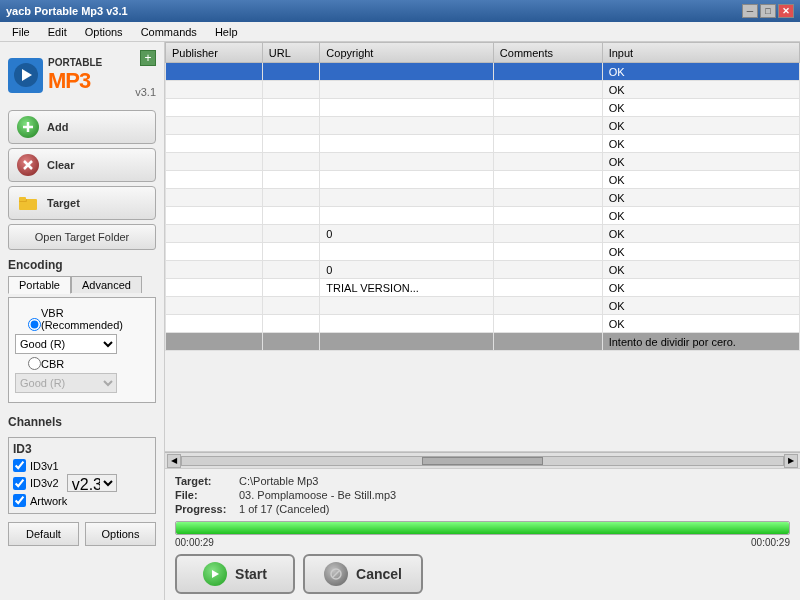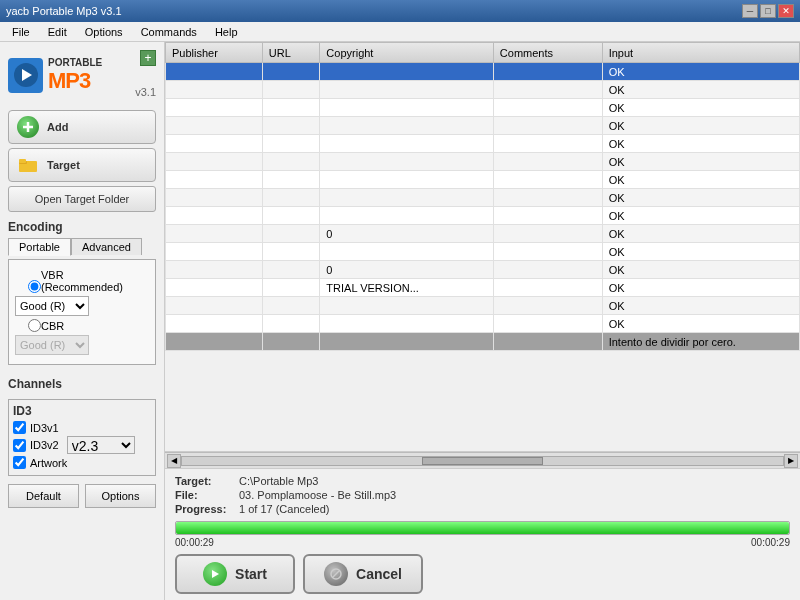--- a/index.html
+++ b/index.html
@@ -14,21 +14,21 @@
     
     .title-bar {
       background: linear-gradient(to bottom, #4a7ab5, #2a5a95);
       color: white;
       height: 22px;
       display: flex;
       align-items: center;
       justify-content: space-between;
       padding: 0 6px;
       font-size: 11px;
-      font-weight: normal;
+      font-weight: bold;
     }
     .title-bar-controls {
       display: flex;
       gap: 2px;
     }
     .title-btn {
       width: 16px;
       height: 14px;
       background: #c0c0c0;
       border: 1px solid #888;
@@ -200,21 +200,21 @@
       gap: 0;
       margin: 3px 13px;
     }
     .select-row {
       display: flex;
       align-items: center;
       gap: 4px;
       margin: 3px 0;
     }
     .small-select {
-      width: 74px;
+      width: 102px;
       height: 20px;
       font-size: 11px;
       border: 1px solid #aaa;
       background: white;
     }
     .small-select.disabled {
       background: #e0e0e0;
       color: #888;
     }
     
@@ -239,23 +239,23 @@
       color: #333;
       margin-bottom: 3px;
     }
     .checkbox-row {
       display: flex;
       align-items: center;
       gap: 4px;
       margin: 2px 0;
     }
     .v23-select {
-      width: 68px;
+      width: 50px;
       height: 18px;
-      font-size: 14px;
+      font-size: 16px;
       border: 1px solid #aaa;
       margin-left: 4px;
     }
     
     .bottom-buttons {
       display: flex;
       gap: 6px;
       margin-top: 4px;
     }
     .def-btn, .opt-btn {
@@ -477,20 +477,28 @@
 
     <button class="side-btn">
       <div class="btn-icon green">
         <svg width="14" height="14" viewBox="0 0 14 14">
             <path d="M7 2 L7 12 M2 7 L12 7" stroke="white" stroke-width="2.5"></path>
           </svg>
       </div>
       <span>Add</span>
     </button>
 
+    <button class="side-btn">
+      <div class="btn-icon red">
+        <svg width="14" height="14" viewBox="0 0 14 14">
+            <path d="M3 3 L11 11 M11 3 L3 11" stroke="white" stroke-width="2.5"></path>
+          </svg>
+      </div>
+      <span>Clear</span>
+    </button>
 
     <button class="side-btn">
       <div class="btn-icon folder">
         <svg class="folder-icon-svg" viewBox="0 0 18 14">
           <rect x="0" y="3" width="18" height="11" rx="1" fill="#f0c030"></rect>
           <rect x="0" y="3" width="8" height="3" rx="1" fill="#e0a820"></rect>
           <rect x="0" y="1" width="7" height="4" rx="1" fill="#f0c030"></rect>
         </svg>
       </div>
       <span>Target</span>

